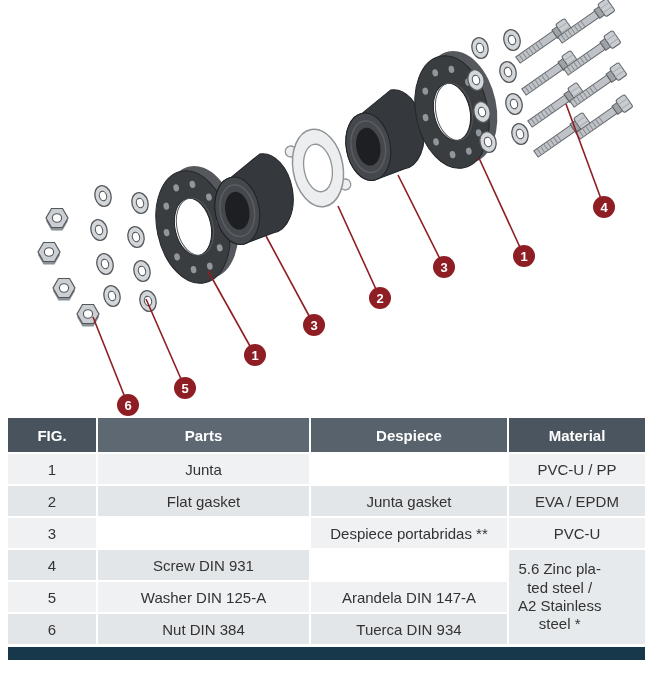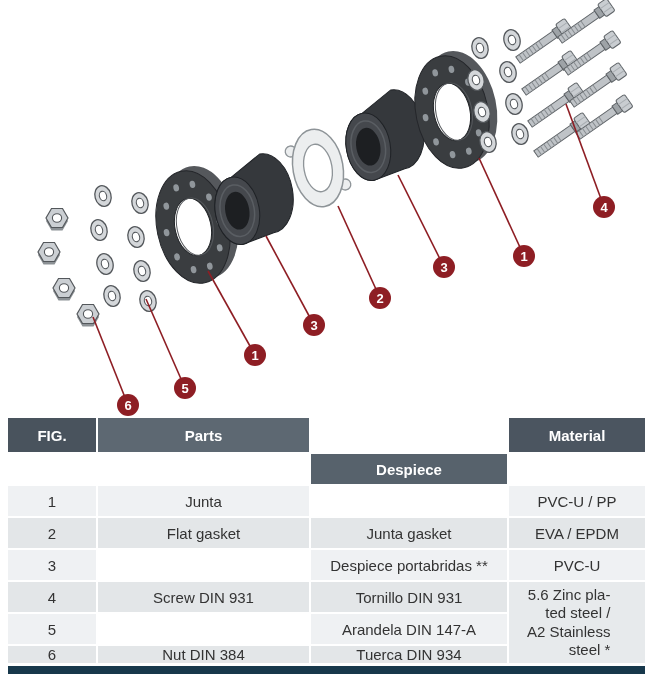--- a/index.html
+++ b/index.html
@@ -37,22 +37,22 @@
   .c1{grid-column:1}.c2{grid-column:2}.c3{grid-column:3}.c4{grid-column:4}
   .hdr{color:#ffffff;font-weight:bold}
   .hdr.c1{background:var(--header-fig)}
   .hdr.c2{background:var(--header-parts)}
   .hdr.c3{background:var(--header-despiece)}
   .hdr.c4{background:var(--header-material)}
   .odd{background:#eff1f3}
   .even{background:#e3e6e8}
   .merged{
     grid-column:4;grid-row:span 3;background:#e7eaec;
-    white-space:pre-line;justify-content:flex-start;text-align:right;
-    padding-left:18px;line-height:1.22;
+    white-space:pre-line;justify-content:flex-start;text-align:center;
+    padding-left:9px;line-height:1.22;
   }
   .footer-bar{
     margin:3px 0 0 8px;width:637px;height:13px;background:var(--footer-bar);
   }
 </style>
 </head>
 <body>
 
 <div class="stage">
   <svg width="653" height="418" viewBox="0 0 653 418">
@@ -190,45 +190,45 @@
       <span>5</span>
     </div>
   <div class="callout" style="left:117px;top:394px">
       <span>6</span>
     </div>
 </div>
 
 <div class="tbl">
   <div class="cell hdr c1">FIG.</div>
   <div class="cell hdr c2">Parts</div>
+  <div class="cell hdr c3">Despiece</div>
   <div class="cell hdr c4">Material</div>
-  <div class="cell hdr c3">Despiece</div>
 
   <div class="cell odd c1">1</div>
   <div class="cell odd c2">Junta</div>
   <div class="cell odd c4">PVC-U / PP</div>
 
   <div class="cell even c1">2</div>
   <div class="cell even c2">Flat gasket</div>
   <div class="cell even c3">Junta gasket</div>
   <div class="cell even c4">EVA / EPDM</div>
 
   <div class="cell odd c1">3</div>
   <div class="cell odd c3">Despiece portabridas **</div>
   <div class="cell odd c4">PVC-U</div>
 
   <div class="cell even c1">4</div>
   <div class="cell even c2">Screw DIN 931</div>
-  <div class="cell even c3">Tornillo DIN 931</div>
   <div class="cell merged">5.6 Zinc pla-
 ted steel /
 A2 Stainless
 steel *</div>
 
   <div class="cell odd c1">5</div>
+  <div class="cell odd c2">Washer DIN 125-A</div>
   <div class="cell odd c3">Arandela DIN 147-A</div>
 
   <div class="cell even c1">6</div>
   <div class="cell even c2">Nut DIN 384</div>
   <div class="cell even c3">Tuerca DIN 934</div>
 </div>
 
 <div class="footer-bar"></div>
 
 </body></html>

